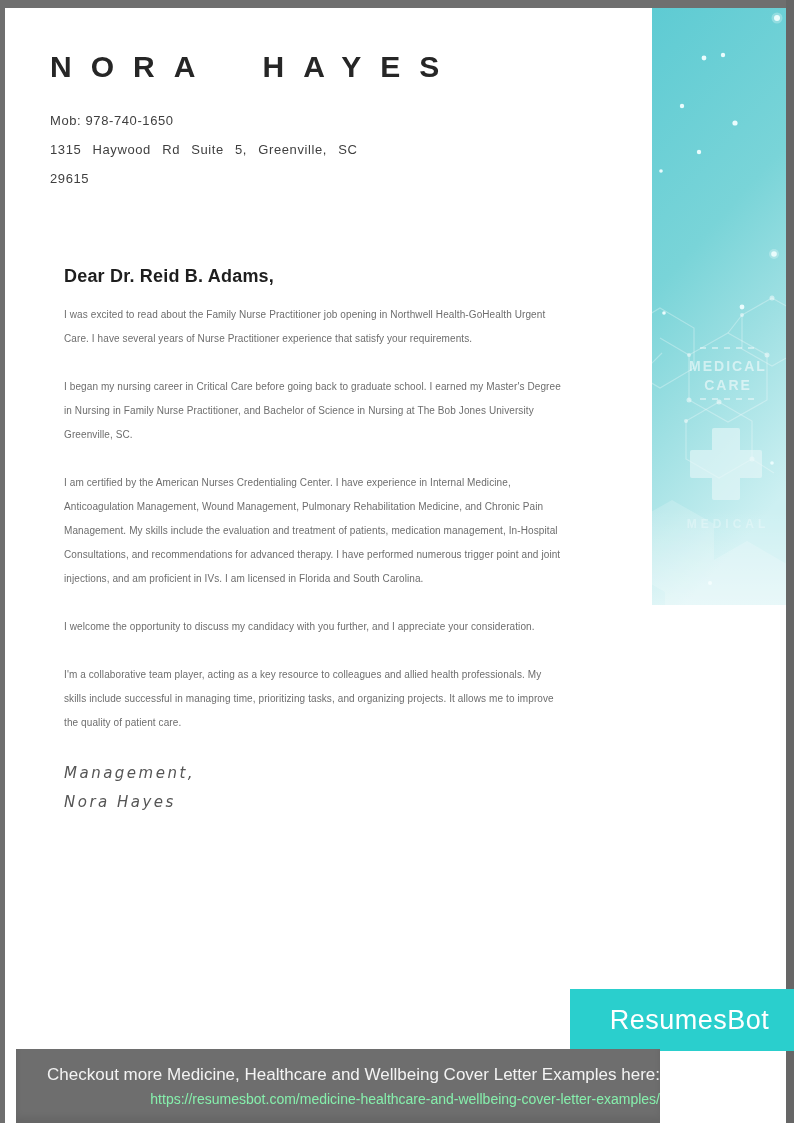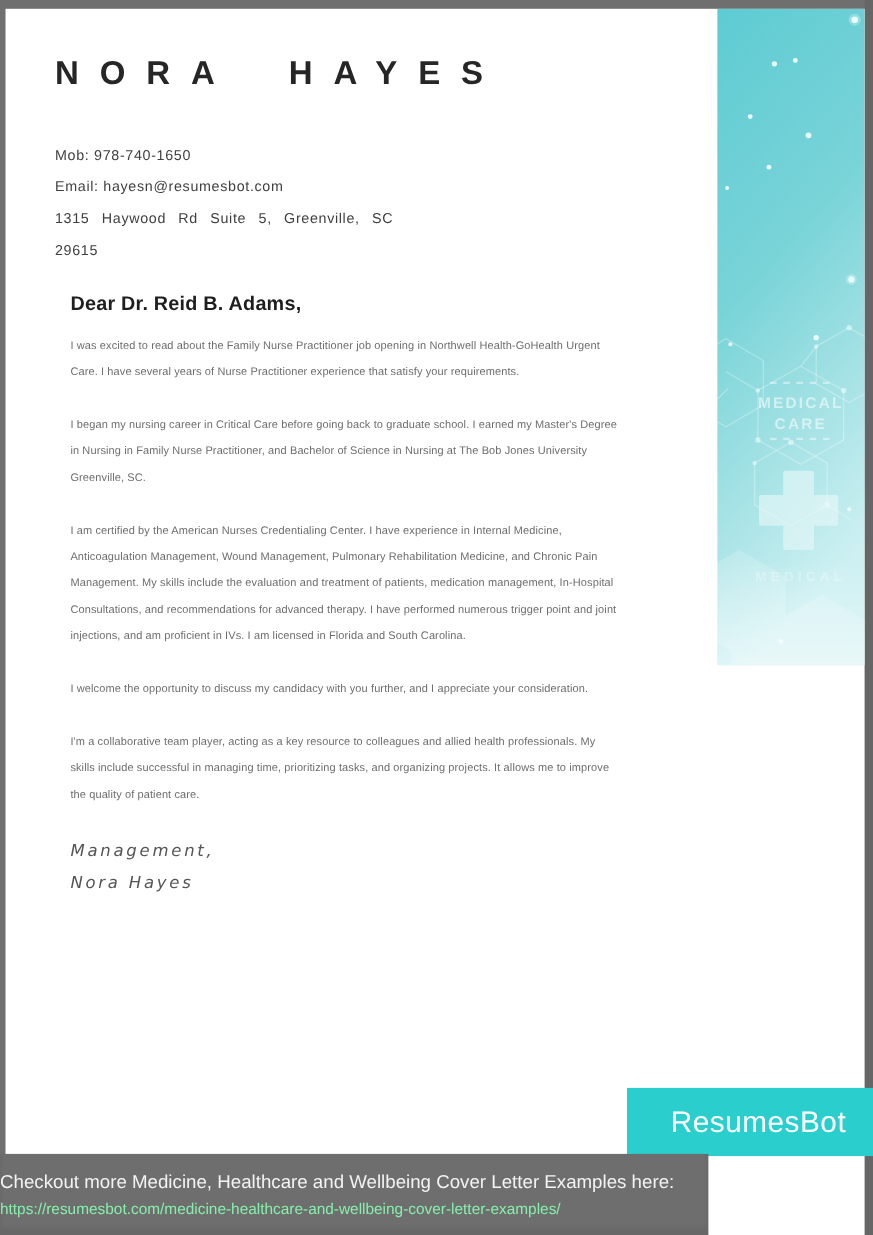--- a/index.html
+++ b/index.html
@@ -15,21 +15,21 @@
   
   .banner { position:absolute; left:652px; top:8px; width:134px; height:597px; }
   .banner svg { display:block; }
 
   
   .name {
     position:absolute; left:50px; top:50px;
     font-size:30px; font-weight:bold; color:#262626;
     letter-spacing:19px; word-spacing:22px; white-space:nowrap;
   }
-  .contact { position:absolute; left:50px; top:126px; color:#3f3f3f; font-size:13px; letter-spacing:0.6px; }
+  .contact { position:absolute; left:50px; top:106px; color:#3f3f3f; font-size:13px; letter-spacing:0.6px; }
   .contact-line { line-height:29px; height:29px; }
   .contact-line.address { word-spacing:7px; }
 
   
   .letter { position:absolute; left:64px; top:266px; width:500px; }
   .salutation {
     font-size:18px; font-weight:700; color:#1e1e1e;
     line-height:20px; margin:0 0 17px 0; letter-spacing:0.2px;
   }
   .para {
@@ -44,22 +44,22 @@
   
   .brandbox {
     position:absolute; left:570px; top:989px; width:239px; height:62px;
     background:#2acfcd; display:flex; align-items:center; justify-content:center;
     cursor:pointer;
   }
   .brandbox span { color:#ffffff; font-size:27px; letter-spacing:0.5px; }
 
   
   .footer {
-    position:absolute; left:0; bottom:0; width:644px; height:74px;
-    background:#6e6e6e; text-align:left;
+    position:absolute; left:16px; bottom:0; width:644px; height:74px;
+    background:#6e6e6e; text-align:right;
     box-shadow: inset 0 -6px 6px rgba(0,0,0,0.07);
   }
   .footer-text { margin:13px 0 0 0; font-size:17px; color:#f3f3f3; line-height:25px; }
   .footer-link { display:block; font-size:14px; color:#86efac; line-height:25px; text-decoration:none; }
 </style>
 </head>
 <body>
 
 <div class="page">
 
@@ -141,21 +141,20 @@
         <polygon points="55,560 97,584 97,632 55,656 13,632 13,584"></polygon>
       </g>
       <rect x="0" y="500" width="134" height="97" fill="url(#fade)"></rect>
     </svg>
   </div>
 
   <div class="name">NORA HAYES</div>
 
   <div class="contact">
     <div class="contact-line">Mob: 978-740-1650</div>
-    <div class="contact-line">Email: hayesn@resumesbot.com</div>
     <div class="contact-line address">1315 Haywood Rd Suite 5, Greenville, SC</div>
     <div class="contact-line">29615</div>
   </div>
 
   <div class="letter">
     <p class="salutation">Dear Dr. Reid B. Adams,</p>
     <p class="para">I was excited to read about the Family Nurse Practitioner job opening in Northwell Health-GoHealth Urgent Care. I have several years of Nurse Practitioner experience that satisfy your requirements.</p>
     <p class="para">I began my nursing career in Critical Care before going back to graduate school. I earned my Master's Degree in Nursing in Family Nurse Practitioner, and Bachelor of Science in Nursing at The Bob Jones University Greenville, SC.</p>
     <p class="para">I am certified by the American Nurses Credentialing Center. I have experience in Internal Medicine, Anticoagulation Management, Wound Management, Pulmonary Rehabilitation Medicine, and Chronic Pain Management. My skills include the evaluation and treatment of patients, medication management, In-Hospital Consultations, and recommendations for advanced therapy. I have performed numerous trigger point and joint injections, and am proficient in IVs. I am licensed in Florida and South Carolina.</p>
     <p class="para">I welcome the opportunity to discuss my candidacy with you further, and I appreciate your consideration.</p>

